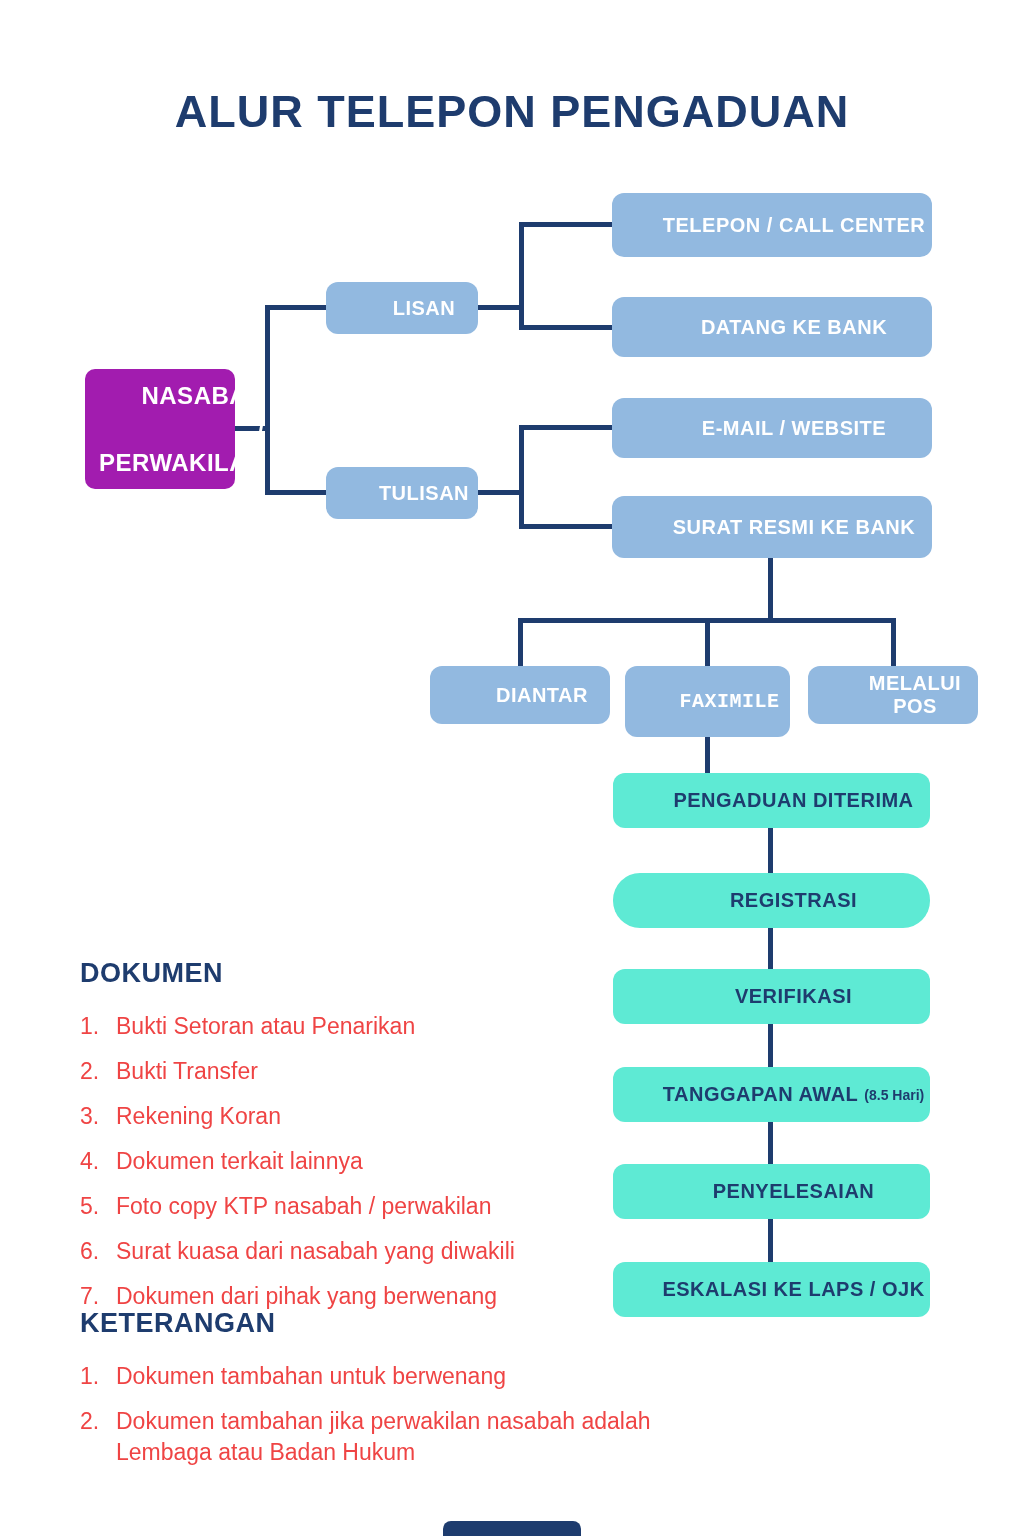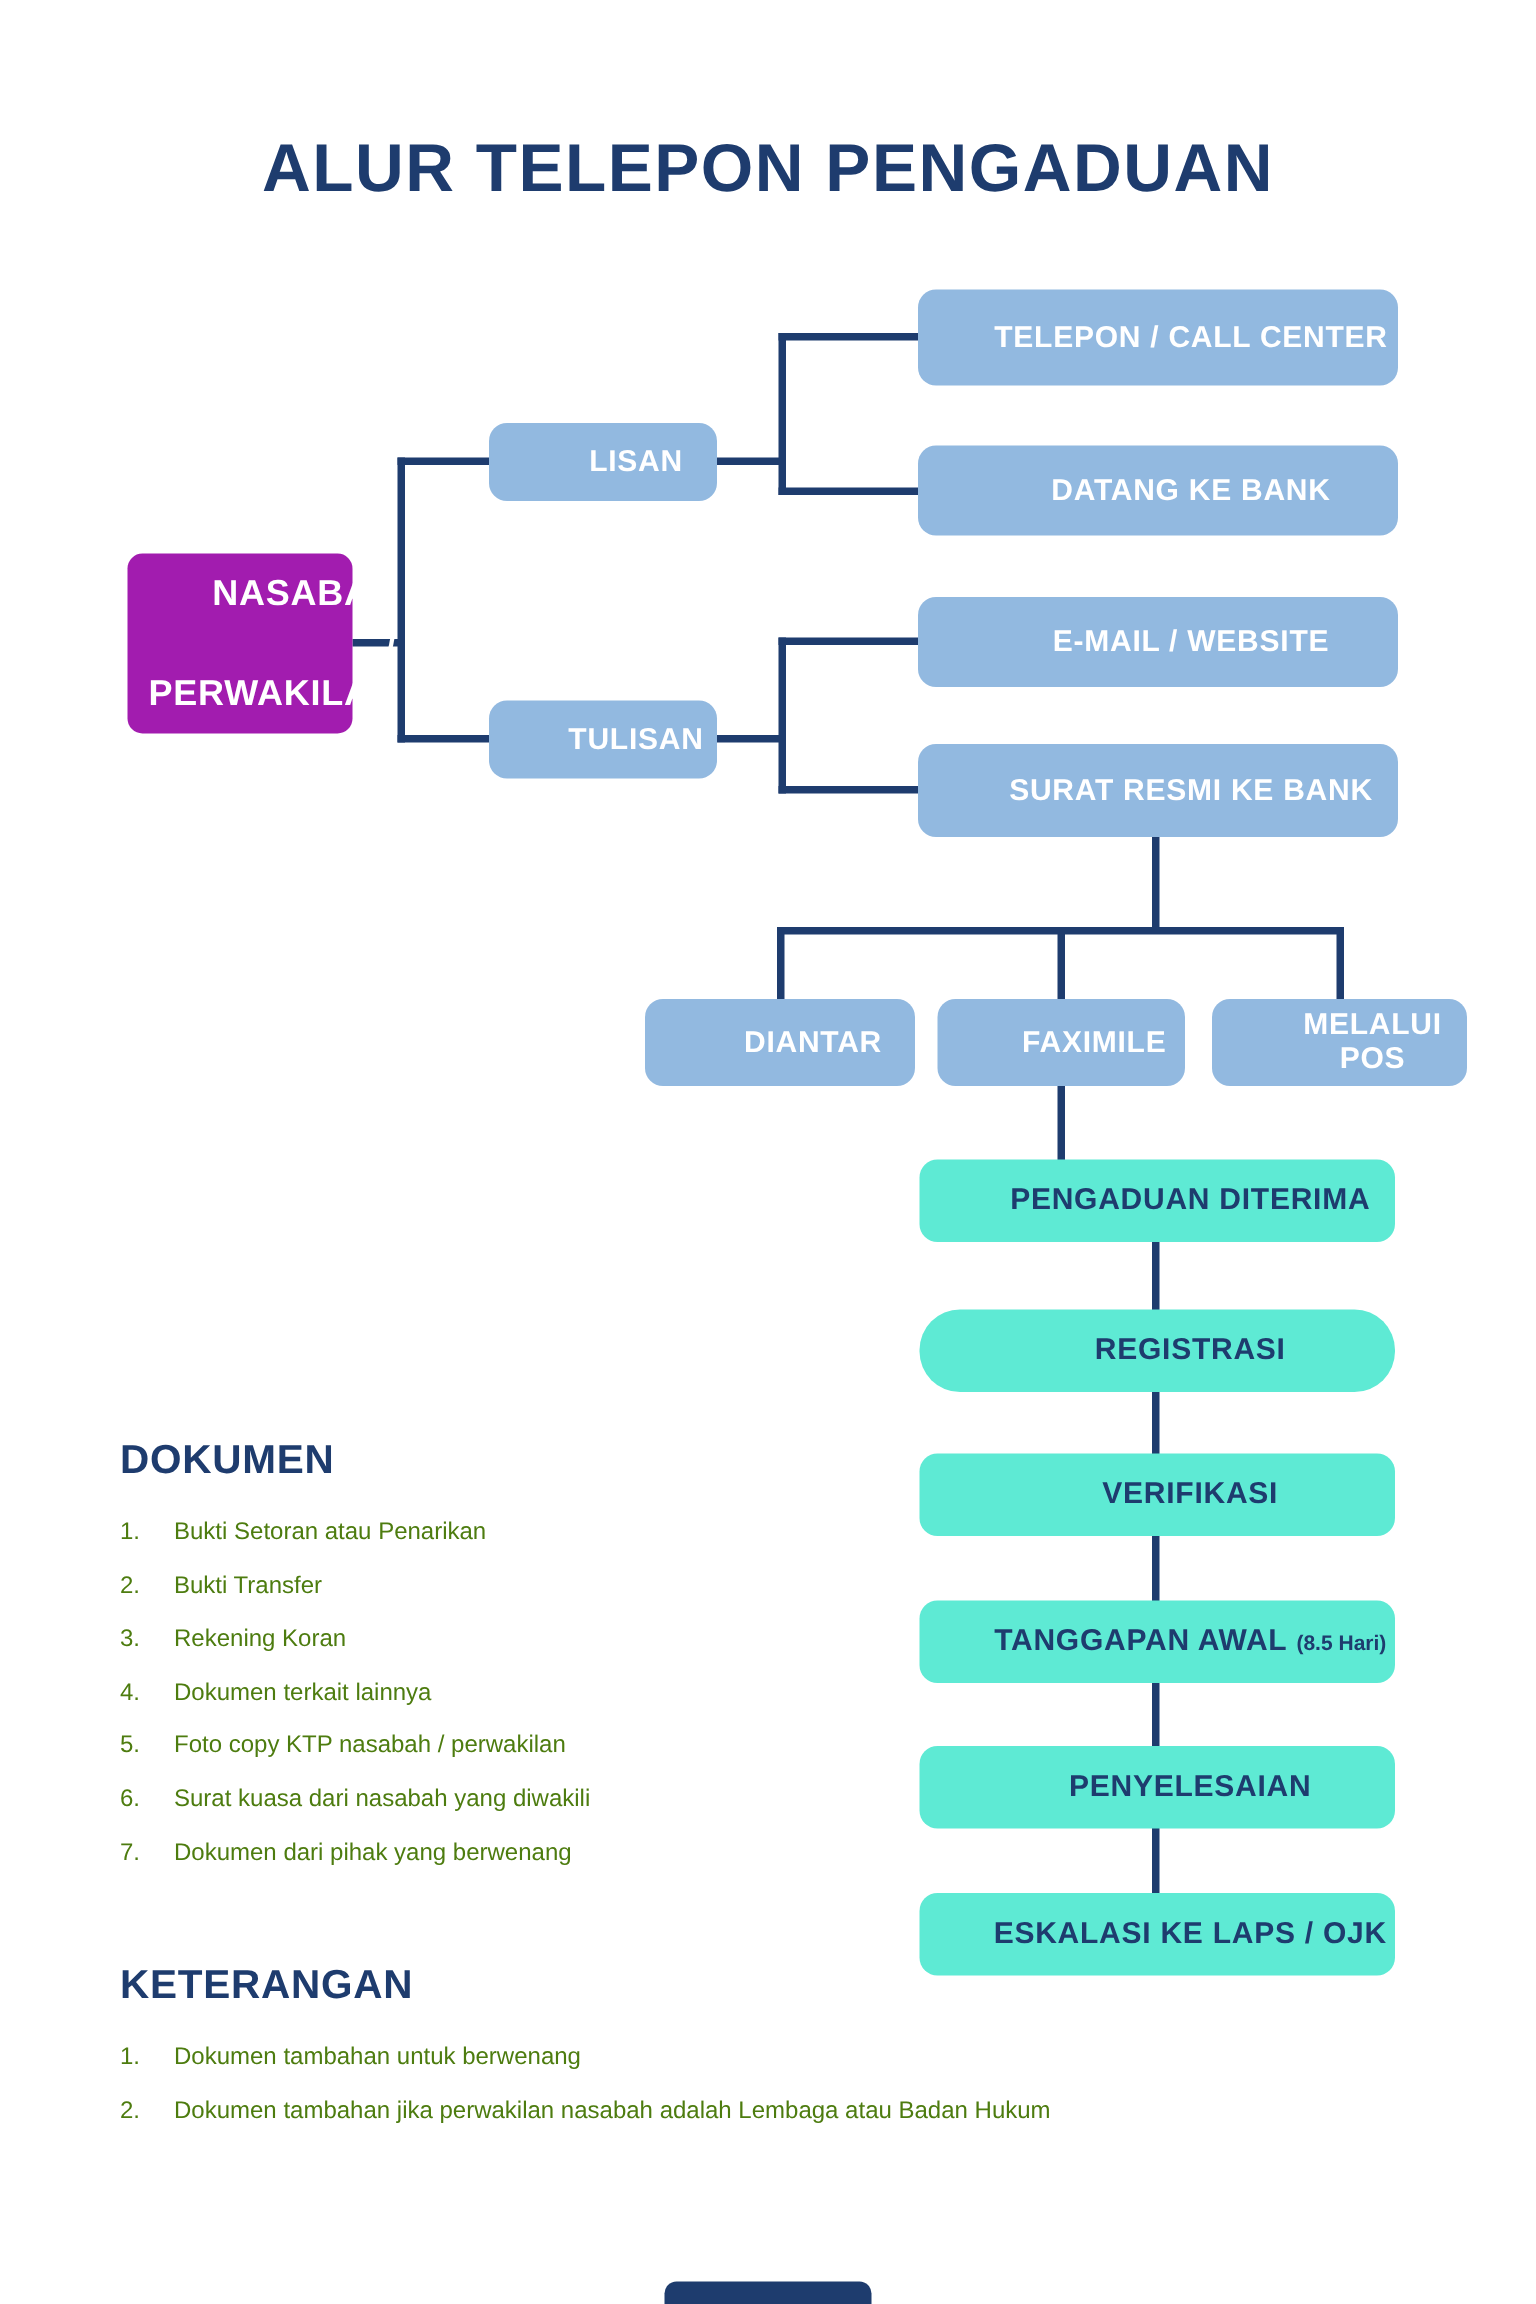--- a/index.html
+++ b/index.html
@@ -48,21 +48,21 @@
 
   
   .b-nasabah   { left: 85px;  top: 369px; width: 150px; height: 120px; }
   .b-lisan     { left: 326px; top: 282px; width: 152px; height: 52px; }
   .b-tulisan   { left: 326px; top: 467px; width: 152px; height: 52px; }
   .b-telepon   { left: 612px; top: 193px; width: 320px; height: 64px; }
   .b-datang    { left: 612px; top: 297px; width: 320px; height: 60px; }
   .b-email     { left: 612px; top: 398px; width: 320px; height: 60px; }
   .b-surat     { left: 612px; top: 496px; width: 320px; height: 62px; }
   .b-diantar   { left: 430px; top: 666px; width: 180px; height: 58px; }
-  .b-faximile  { left: 625px; top: 666px; width: 165px; height: 58px; }
+  .b-faximile  { left: 625px; top: 666px; width: 165px; height: 71px; font-family: Liberation Mono, monospace; }
   .b-pos       { left: 808px; top: 666px; width: 170px; height: 58px; }
   .b-pengaduan    { left: 613px; top: 773px;  width: 317px; height: 55px; }
   .b-registrasi   { left: 613px; top: 873px;  width: 317px; height: 55px; border-radius: 27px; }
   .b-verifikasi   { left: 613px; top: 969px;  width: 317px; height: 55px; }
   .b-tanggapan    { left: 613px; top: 1067px; width: 317px; height: 55px; }
   .b-penyelesaian { left: 613px; top: 1164px; width: 317px; height: 55px; }
   .b-eskalasi     { left: 613px; top: 1262px; width: 317px; height: 55px; }
 
   
   .l1  { left: 235px; top: 426px; width: 35px;  height: 5px; }
@@ -95,22 +95,22 @@
   .section-heading {
     font-size: 27px;
     font-weight: bold;
     color: #1e3c6e;
     margin-bottom: 22px;
     letter-spacing: 0.5px;
   }
   .num-list { counter-reset: item; }
   .num-item {
     display: flex;
-    font-size: 16px;
-    color: #4d7c0f;
+    font-size: 23px;
+    color: #ef4444;
     margin-bottom: 14px;
     line-height: 1.35;
   }
   .num-item .num { flex: 0 0 36px; }
   .num-item .num::before { counter-increment: item; content: counter(item) "."; }
   .num-item .txt { flex: 1; }
 
   .footer-mark {
     position: absolute;
     left: 443px;

